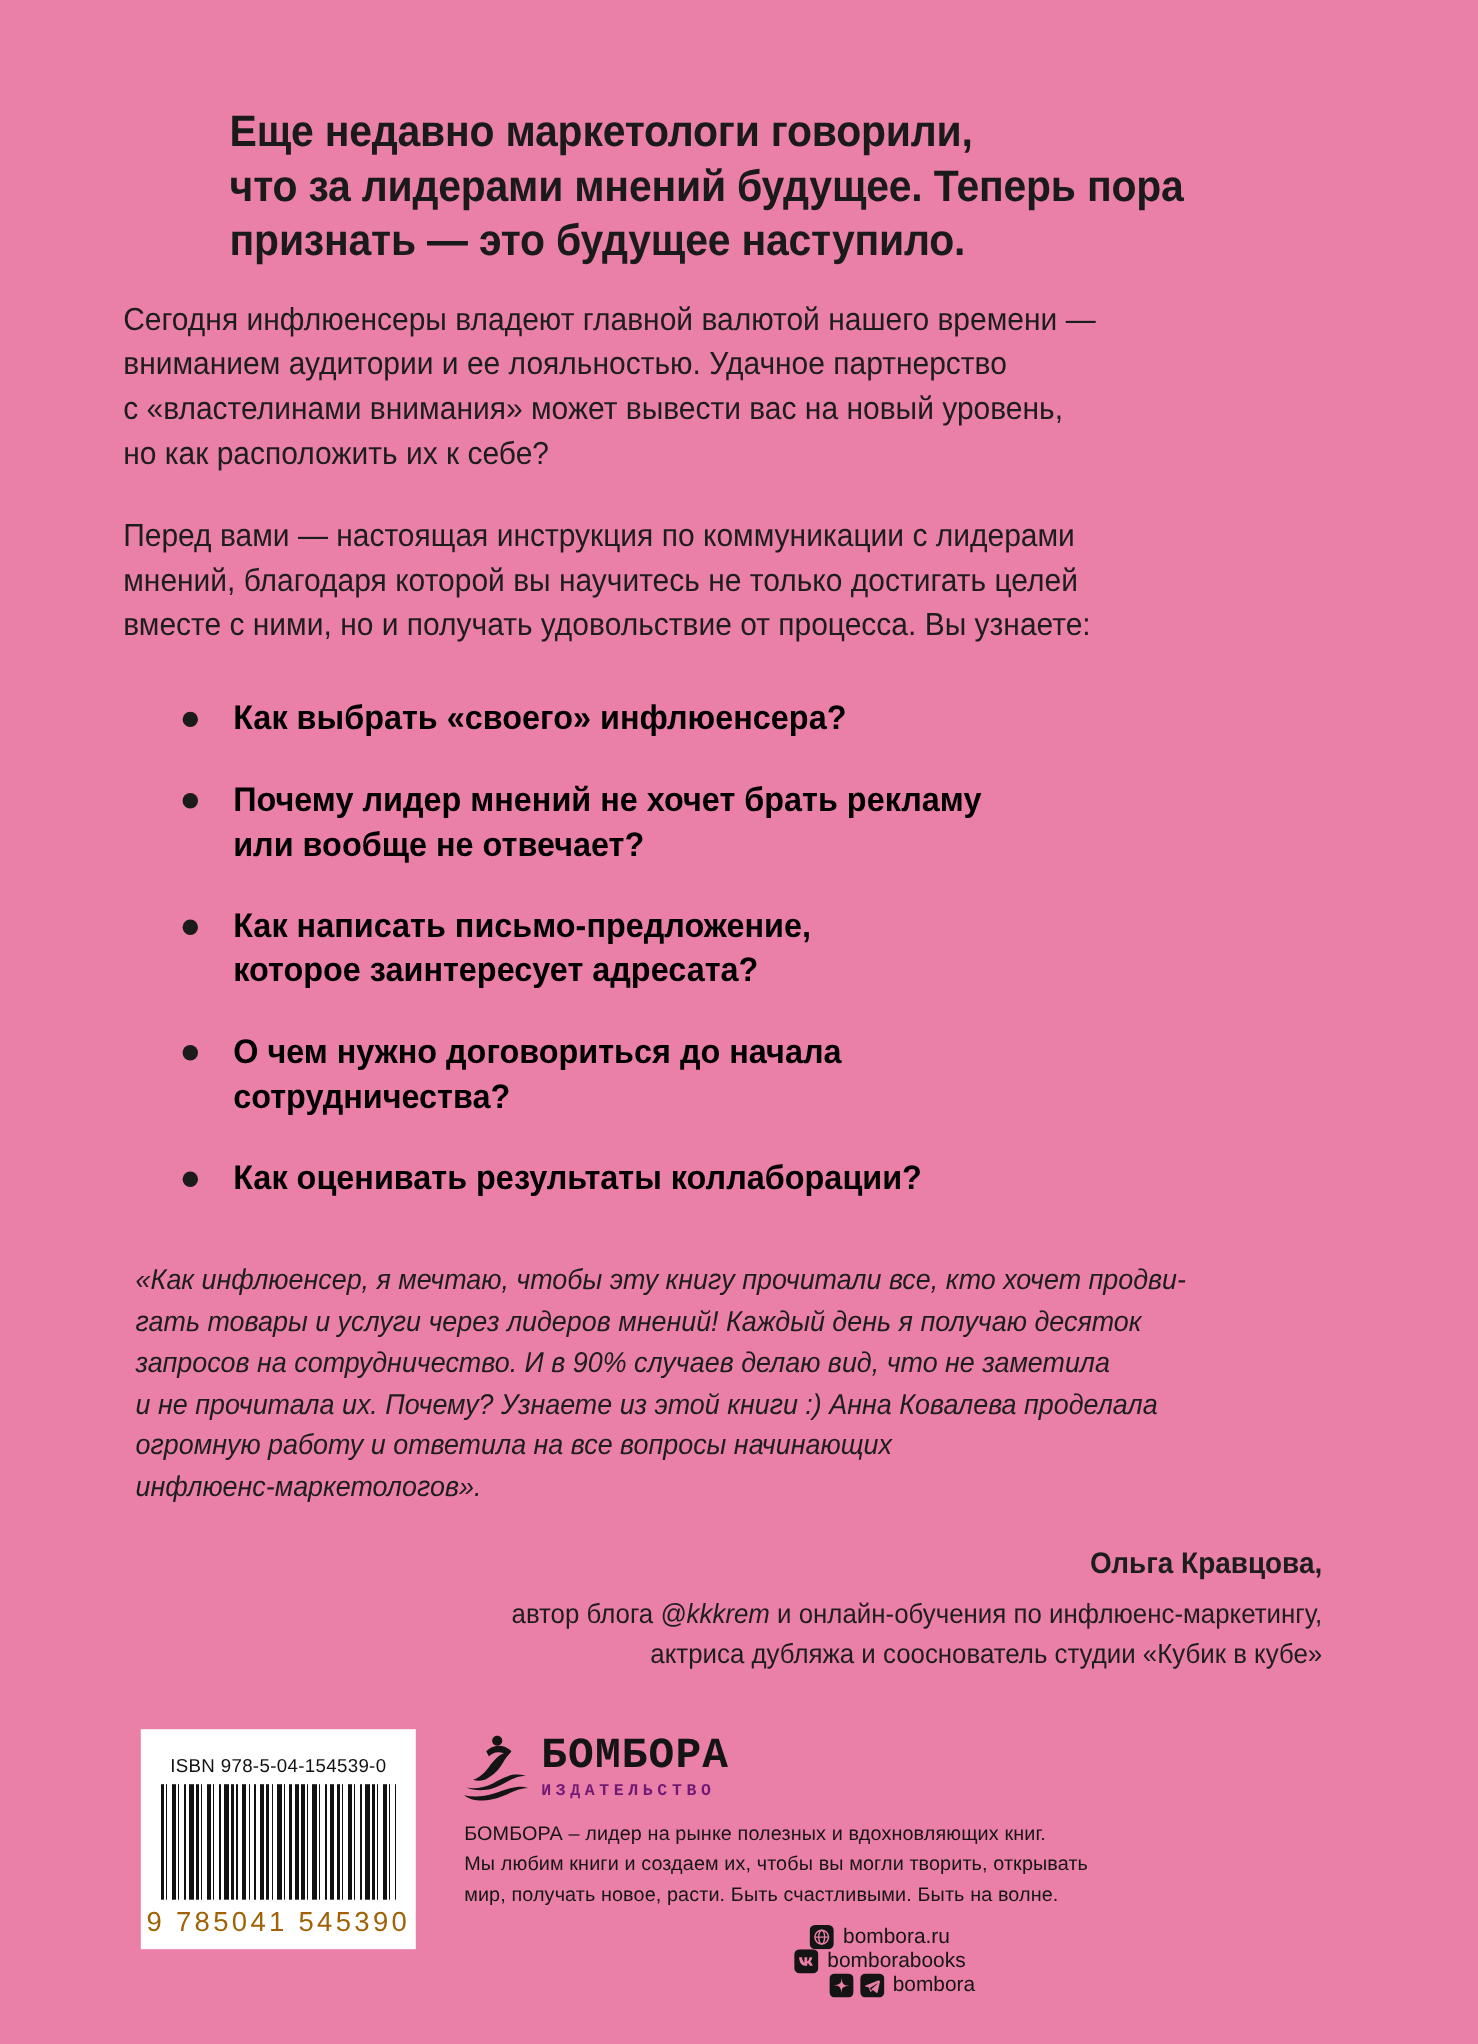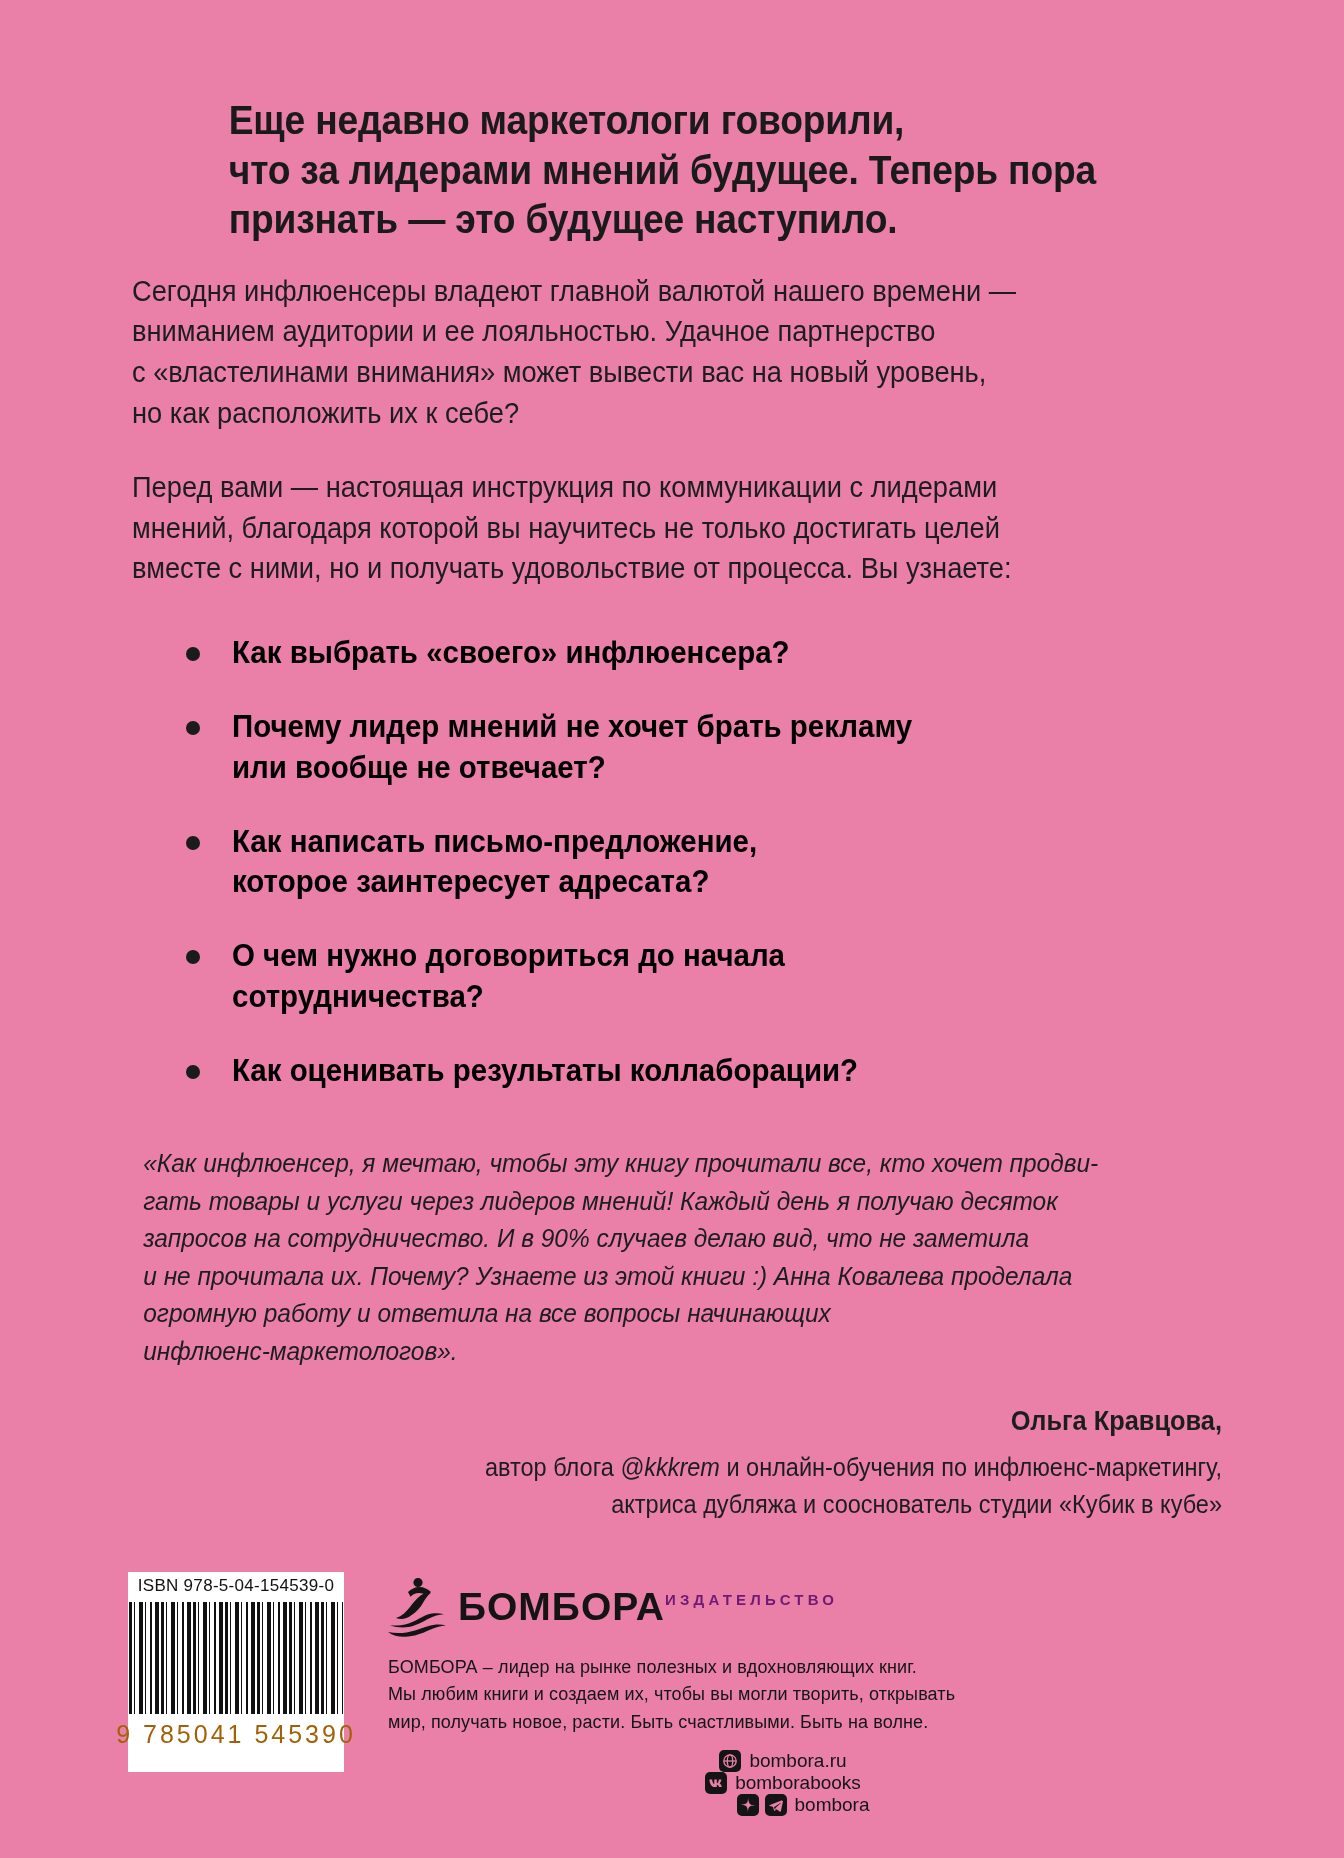--- a/index.html
+++ b/index.html
@@ -16,21 +16,21 @@
     overflow: hidden;
     position: relative;
   }
   .page {
     position: absolute;
     inset: 0;
     background: #ea80a8;
   }
   .content {
     position: absolute;
-    left: 132px;
+    left: 112px;
     top: 96px;
     width: 1090px;
   }
 
   
   .headline {
     font-size: 40px;
     line-height: 1.24;
     font-weight: 700;
     letter-spacing: -0.2px;
@@ -128,25 +128,25 @@
   
   .footer {
     position: absolute;
     left: 128px;
     bottom: 42px;
     width: 1090px;
     display: flex;
     align-items: flex-start;
   }
   .barcode-box {
-    width: 216px;
+    width: 250px;
     height: 200px;
     background: #ffffff;
     box-sizing: border-box;
-    padding: 4px 16px 10px 16px;
+    padding: 24px 16px 10px 16px;
     display: flex;
     flex-direction: column;
     align-items: center;
     flex: 0 0 auto;
   }
   .isbn-text {
     font-size: 17px;
     letter-spacing: 0.3px;
     color: #111;
     margin-bottom: 6px;
@@ -181,21 +181,21 @@
     display: flex;
     align-items: center;
     margin-bottom: 16px;
   }
   .logo-mark {
     width: 58px;
     height: 62px;
     flex: 0 0 auto;
     margin-right: 12px;
   }
-  .logo-words { display: flex; flex-direction: row; }
+  .logo-words { display: flex; flex-direction: column; font-family: Liberation Mono, monospace; }
   .logo-name {
     font-size: 39px;
     font-weight: 700;
     letter-spacing: 1px;
     line-height: 1;
     color: #141414;
   }
   .logo-sub {
     font-size: 15px;
     font-weight: 700;

